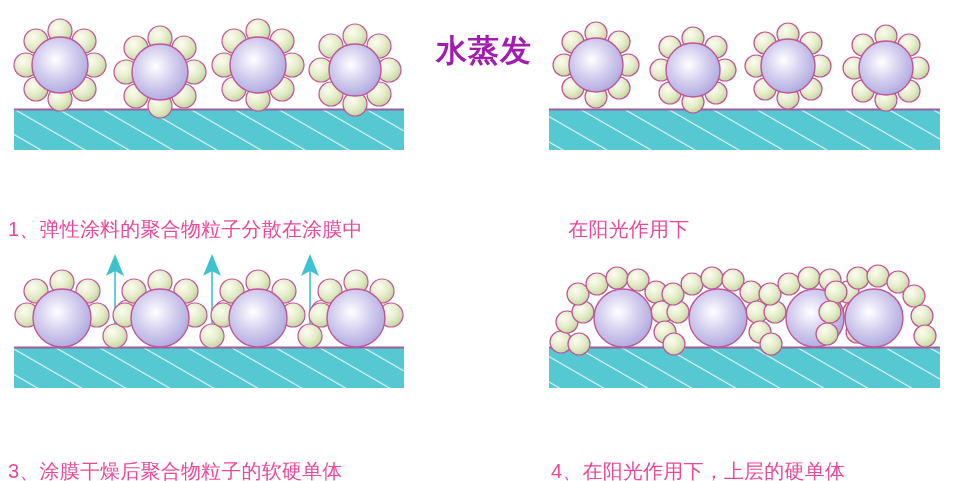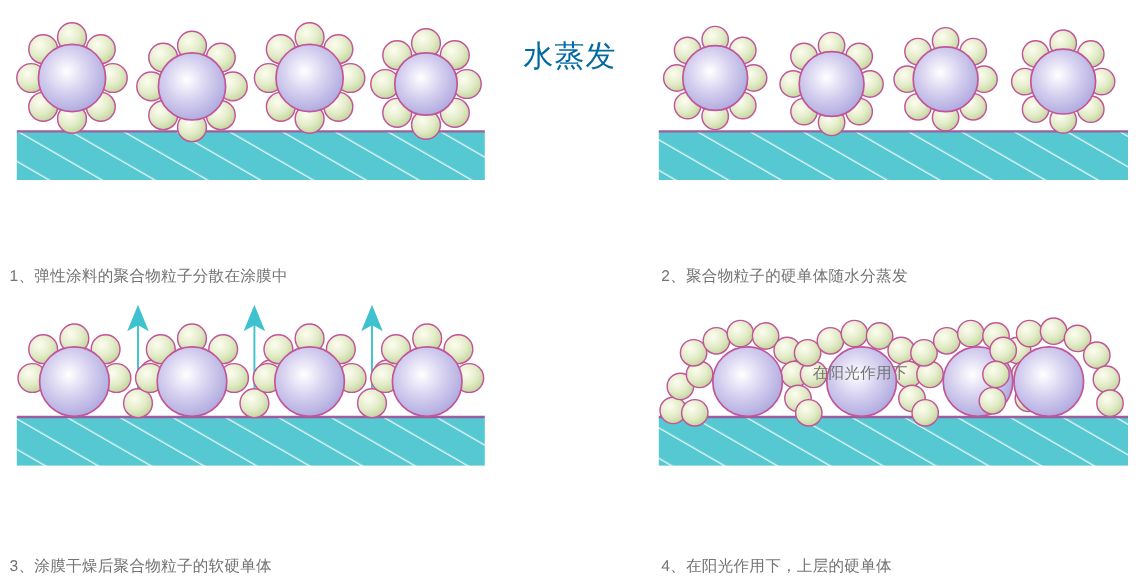--- a/index.html
+++ b/index.html
@@ -24,33 +24,32 @@
   }
   .panel {
     position: absolute;
   }
   .panel-figure {
     position: absolute;
     left: 0; top: 0;
   }
   .caption {
     position: absolute;
-    color: #737373;
-    font-size: 13px;
+    color: #ec4899;
+    font-size: 20px;
     line-height: 27px;
     white-space: pre;
     letter-spacing: 0.2px;
-    text-align: right;
   }
   .caption .cap-line { display: block; }
   .section-title {
     position: absolute;
-    color: #0369a1;
-    font-size: 25px;
-    font-weight: normal;
+    color: #a21caf;
+    font-size: 31px;
+    font-weight: bold;
     letter-spacing: 1px;
     white-space: nowrap;
   }
   #title-water { left: 436px; top: 30px; }
   #title-sun   { left: 412px; top: 254px; }
 
   
   #cap1 { left: 8px;   top: 162px; }
   #cap2 { left: 551px; top: 162px; }
   #cap3 { left: 8px;   top: 404px; }
@@ -375,21 +374,20 @@
   </div>
 
   <div class="section-title" id="title-water">水蒸发</div>
 
 
   <div class="caption" id="cap1">
     <span class="cap-line">1、弹性涂料的聚合物粒子分散在涂膜中</span>
   </div>
 
   <div class="caption" id="cap2">
-    <span class="cap-line">2、聚合物粒子的硬单体随水分蒸发</span>
     <span class="cap-line">   在阳光作用下</span>
   </div>
 
   <div class="caption" id="cap3">
     <span class="cap-line">3、涂膜干燥后聚合物粒子的软硬单体</span>
     
   </div>
 
   <div class="caption" id="cap4">
     <span class="cap-line">4、在阳光作用下，上层的硬单体</span>

